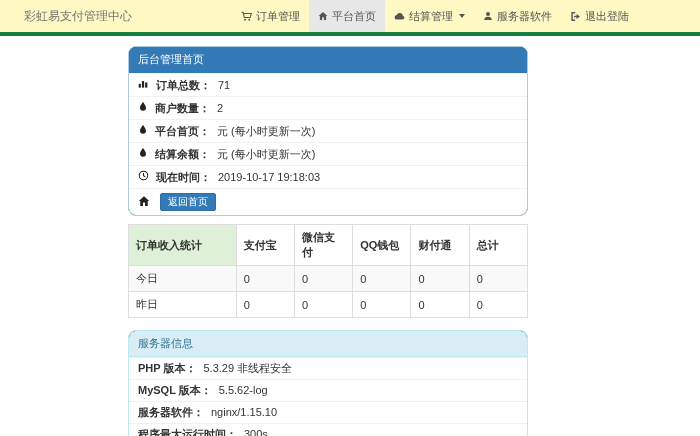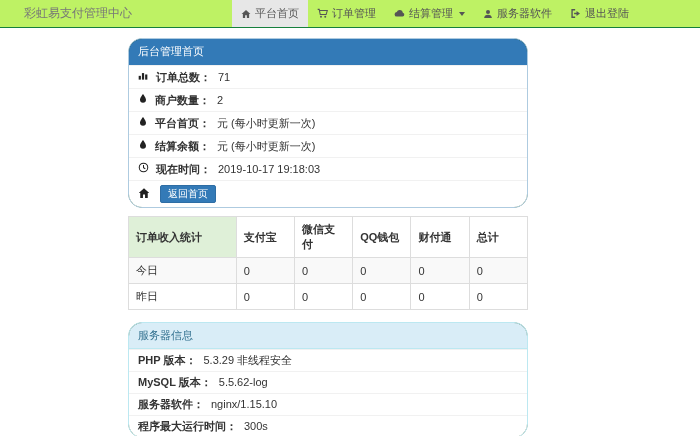--- a/index.html
+++ b/index.html
@@ -1,35 +1,35 @@
 <!DOCTYPE html>
 <html><head>
 <meta charset="utf-8">
 <style>
   * { margin:0; padding:0; box-sizing:border-box; }
   html,body { width:700px; height:436px; background:#fff;
     font-family:"Liberation Sans","DejaVu Sans",sans-serif; color:#333; }
 
   
-  .navbar { height:28px; background:#bef264; border-bottom:1px solid #15803d;
+  .navbar { height:36px; background:#fef9c3; border-bottom:4px solid #15803d;
     display:flex; align-items:stretch; justify-content:space-between; }
   .brand { display:flex; align-items:center; padding-left:24px;
     font-size:12px; color:#777; white-space:nowrap; }
   .nav { display:flex; align-items:stretch; margin-right:62px; list-style:none; }
   .nav-item { display:flex; align-items:center; gap:4px; padding:0 9px;
     font-size:11px; color:#555; text-decoration:none; cursor:pointer; white-space:nowrap; }
   .nav-item.active { background:#e7e7e7; }
   .nav-item svg { display:block; }
   .caret { width:0; height:0; border-left:3.5px solid transparent;
     border-right:3.5px solid transparent; border-top:4px solid #555; margin-left:2px; }
 
   
   .content { margin:10px 0 0 128px; width:400px; }
 
-  .panel { border:1px solid #aecbe0; border-radius:14px; background:#14532d; overflow:hidden; }
+  .panel { border:1px solid #aecbe0; border-radius:8px; background:#14532d; overflow:hidden; }
   .panel + .panel, .panel-info { margin-top:12px; }
   .panel-heading { font-size:11px; padding:5px 9px; }
   .panel-primary > .panel-heading { background:#337ab7; color:#fff; border-bottom:1px solid #337ab7; }
   .panel-info { border-color:#bce8f1; }
   .panel-info > .panel-heading { background:#d9edf7; color:#31708f; border-bottom:1px solid #bce8f1; }
 
   .list-row { display:flex; align-items:center; gap:7px; padding:4px 9px;
     font-size:11px; color:#333; border-top:1px solid #f1f1f1; background:#fff; line-height:13px; }
   .panel-primary .list-row:first-of-type { border-top:none; }
   .list-row b { font-weight:bold; }
@@ -51,38 +51,38 @@
   table.income td, table.income th { width:14.6%; }
   table.income td:first-child { width:27%; }
 </style>
 </head>
 <body>
 
 <div class="navbar">
   <div class="brand">彩虹易支付管理中心</div>
   <div class="nav">
 
-    <a class="nav-item active">
-      <span>
-          <svg width="10" height="10" viewBox="0 0 16 16" fill="currentColor">
-            <path d="M8 1.5L15 8h-2v6.5h-3.6V10H6.6v4.5H3V8H1z"></path>
-          </svg>
-        </span>
-      <span>平台首页</span>
-    </a>
-
     <a class="nav-item">
       <span>
           <svg width="11" height="11" viewBox="0 0 16 16" fill="currentColor">
             <path fill="none" stroke="currentColor" stroke-width="1.5" d="M1 2h2.2l1.5 7.3h8.6l1.7-5.6H4"></path>
             <circle cx="5.8" cy="12.6" r="1.4"></circle>
             <circle cx="12" cy="12.6" r="1.4"></circle>
           </svg>
         </span>
       <span>订单管理</span>
+    </a>
+
+    <a class="nav-item active">
+      <span>
+          <svg width="10" height="10" viewBox="0 0 16 16" fill="currentColor">
+            <path d="M8 1.5L15 8h-2v6.5h-3.6V10H6.6v4.5H3V8H1z"></path>
+          </svg>
+        </span>
+      <span>平台首页</span>
     </a>
 
     <a class="nav-item">
       <span>
           <svg width="11" height="11" viewBox="0 0 16 16" fill="currentColor">
             <path d="M4.3 12.5a3.3 3.3 0 0 1-.3-6.6 4.6 4.6 0 0 1 8.9 1.1 2.8 2.8 0 0 1-.4 5.5z"></path>
           </svg>
         </span>
       <span>结算管理</span>
       <span class="caret"></span>

